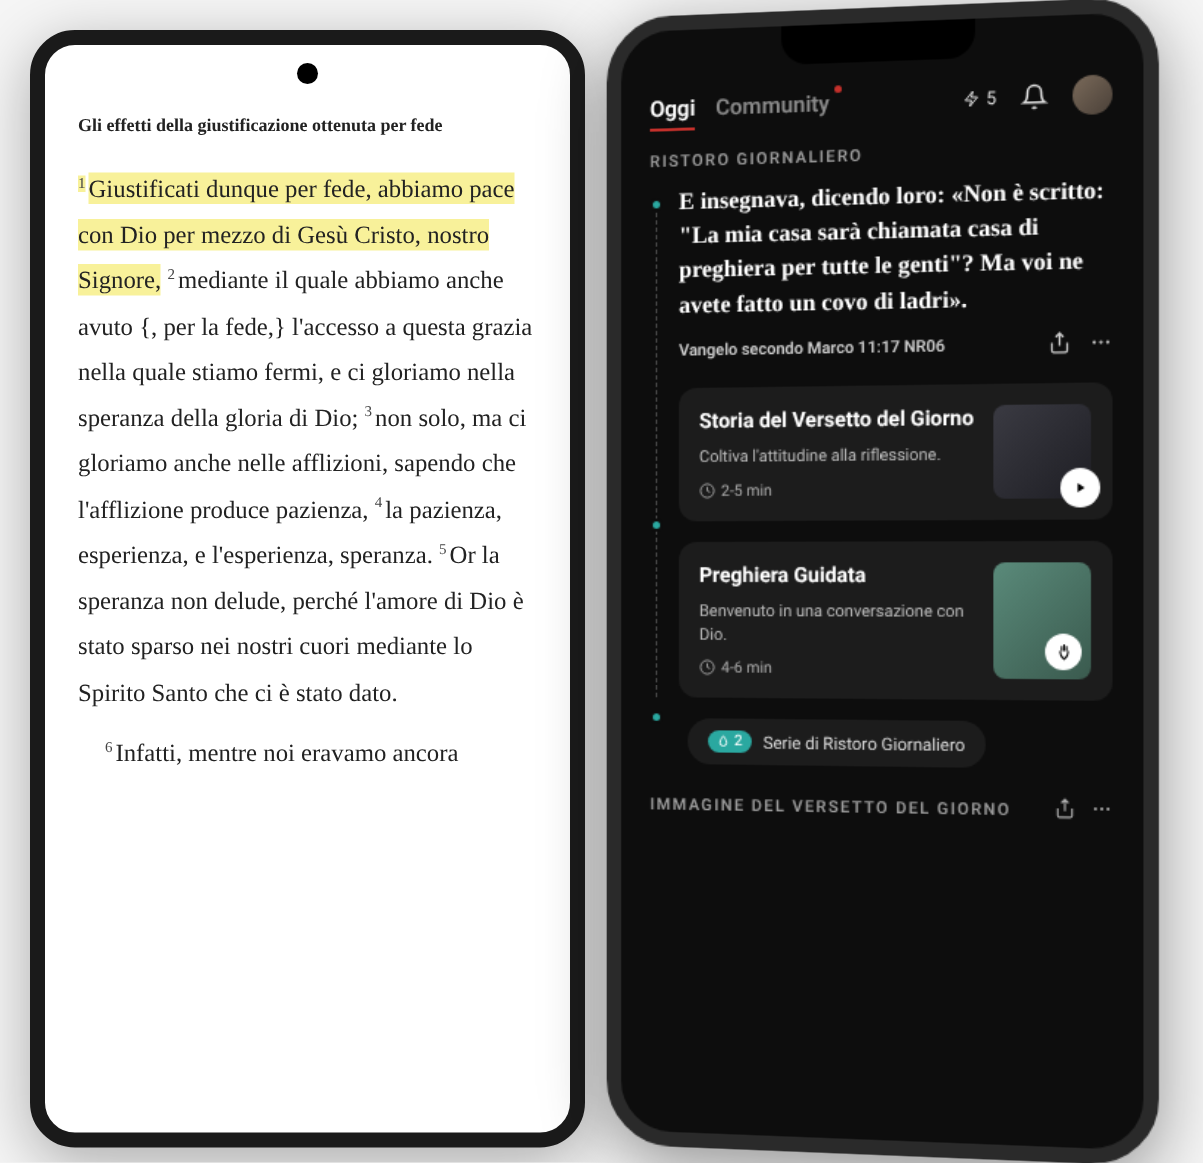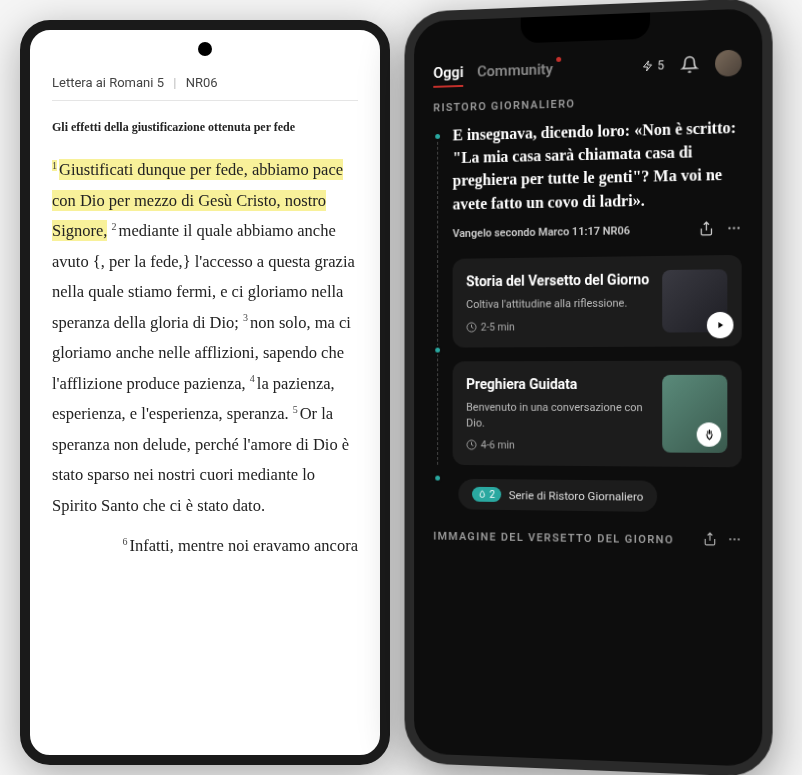--- a/index.html
+++ b/index.html
@@ -63,21 +63,21 @@
     padding: 1px 0;
   }
   .vnum {
     font-size: 10px;
     vertical-align: super;
     margin-right: 2px;
     color: #444;
   }
   .vnum.hlv { background: #f8f19a; }
   .left-body p { margin-bottom: 10px; }
-  .left-body .indent { text-indent: 18px; text-align: right; }
+  .left-body .indent { text-indent: 18px; }
 
   .phone-right {
     position: absolute;
     left: 400px;
     top: 5px;
     width: 370px;
     height: 765px;
     background: #0d0d0d;
     border: 10px solid #2a2a2a;
     border-radius: 44px;
@@ -286,25 +286,20 @@
     gap: 10px;
   }
   .bottom-section .section-label { flex: 1; margin: 0; }
 </style>
 </head>
 <body>
 
 <div class="phone-left">
   <div class="phone-left-notch"></div>
   <div class="phone-left-content">
-    <div class="left-header">
-      <span>Lettera ai Romani 5</span>
-      <span class="sep">|</span>
-      <span>NR06</span>
-    </div>
     <div class="left-title">Gli effetti della giustificazione ottenuta per fede</div>
     <div class="left-body">
       <p>
         <span class="vnum hlv">1</span><span class="hl">Giustificati dunque per fede, abbiamo pace con Dio per mezzo di Gesù Cristo, nostro Signore,</span>
         <span class="vnum">2</span><span>mediante il quale abbiamo anche avuto {, per la fede,} l'accesso a questa grazia nella quale stiamo fermi, e ci gloriamo nella speranza della gloria di Dio; </span><span class="vnum">3</span><span>non solo, ma ci gloriamo anche nelle afflizioni, sapendo che l'afflizione produce pazienza, </span><span class="vnum">4</span><span>la pazienza, esperienza, e l'esperienza, speranza. </span><span class="vnum">5</span><span>Or la speranza non delude, perché l'amore di Dio è stato sparso nei nostri cuori mediante lo Spirito Santo che ci è stato dato.</span>
       </p>
       <p class="indent">
         <span class="vnum">6</span><span>Infatti, mentre noi eravamo ancora</span>
       </p>
     </div>

